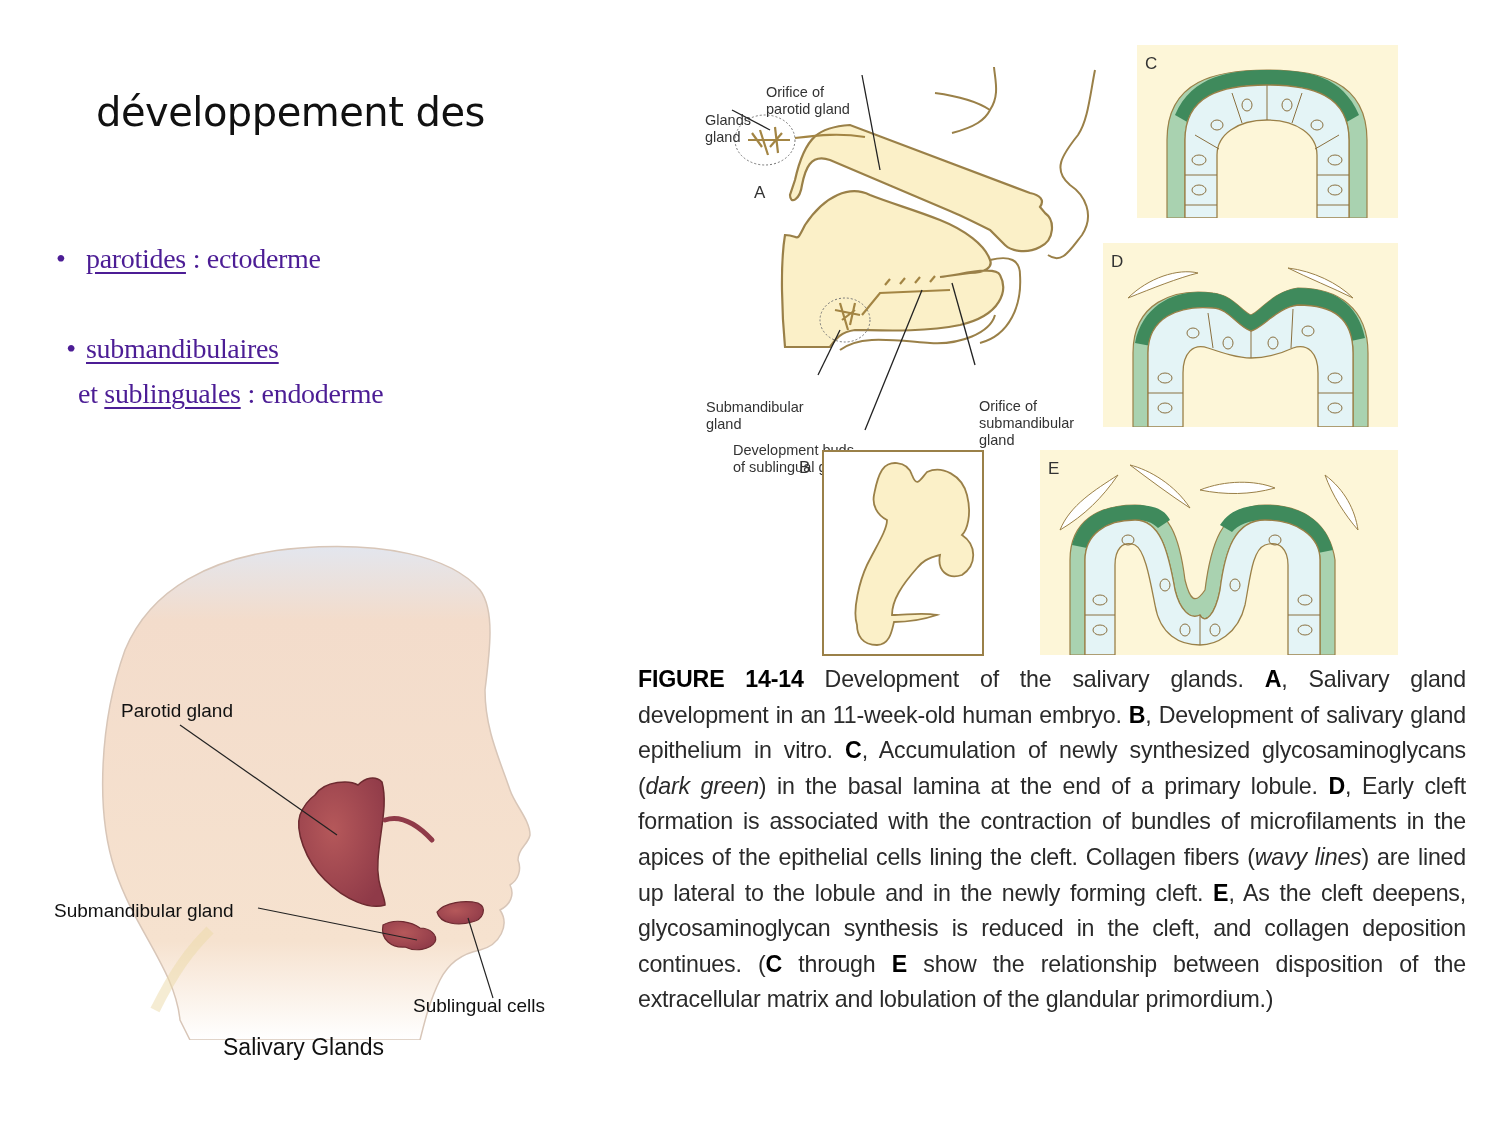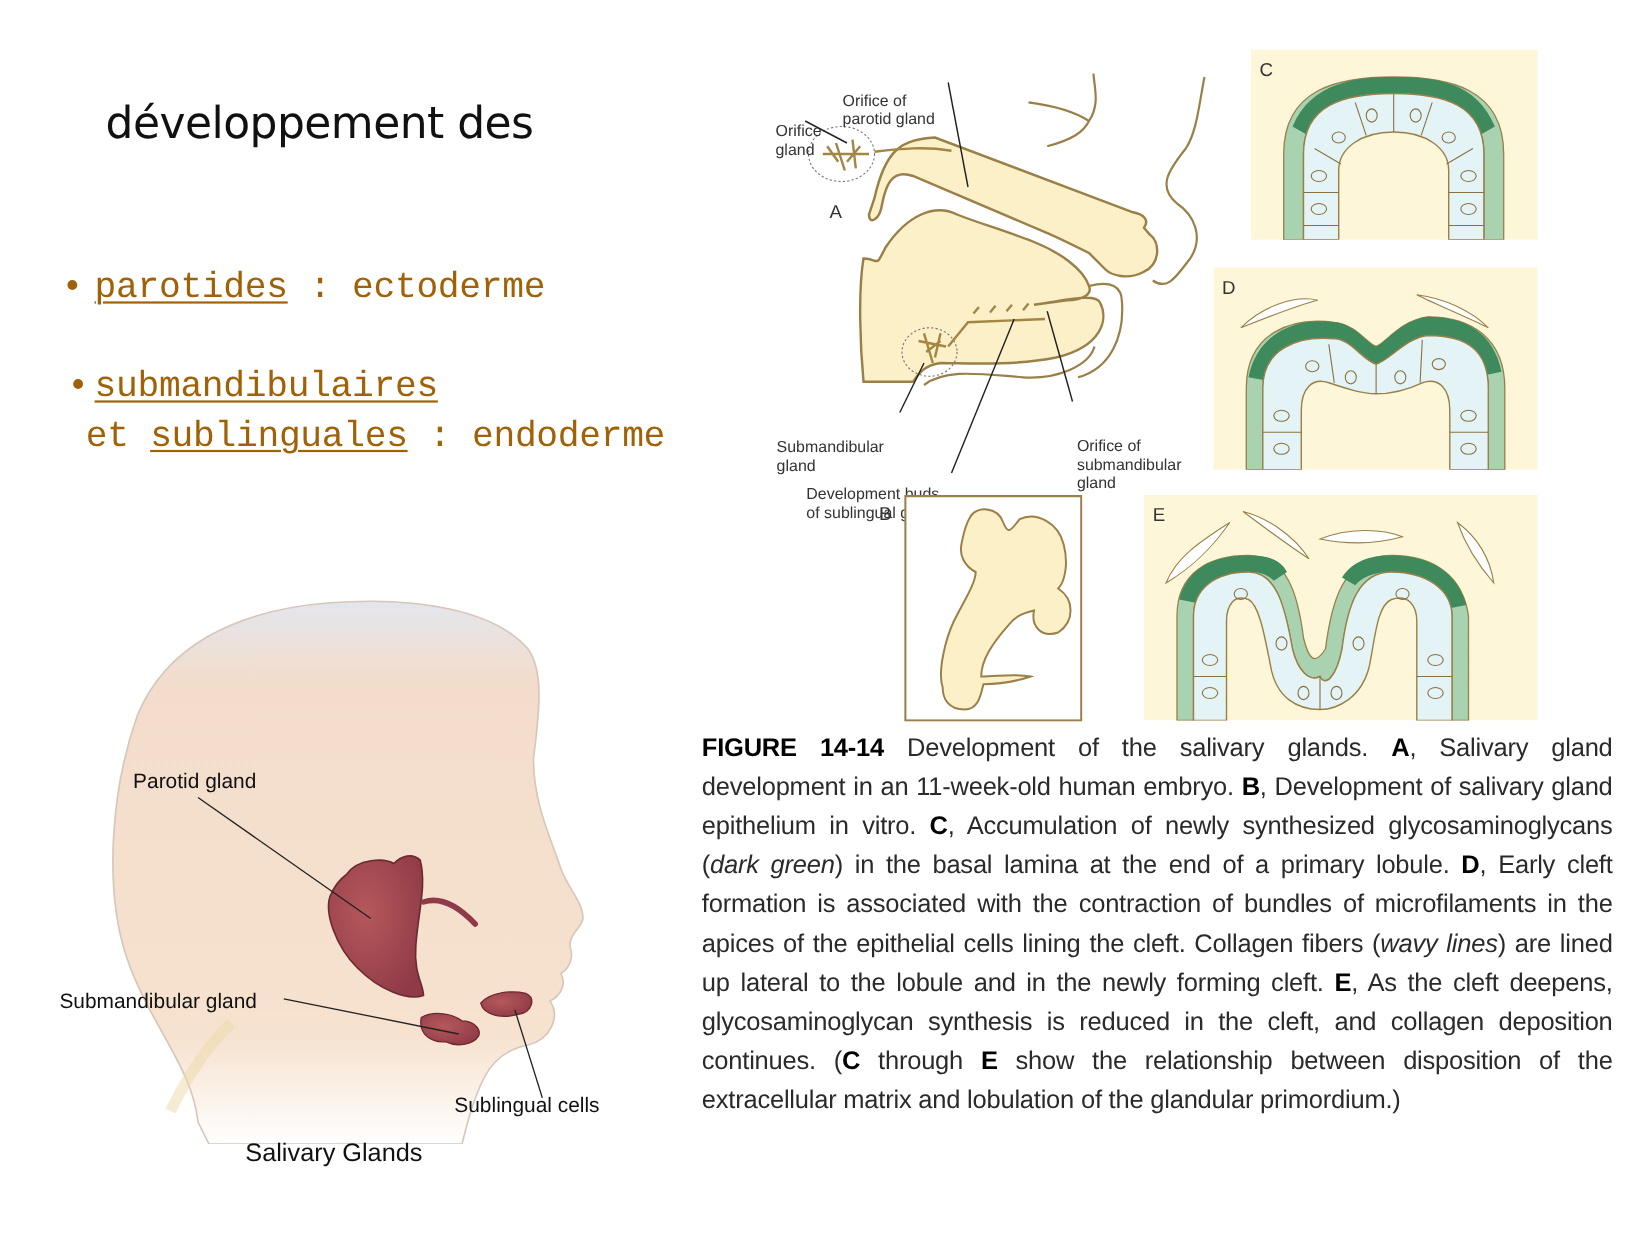--- a/index.html
+++ b/index.html
@@ -1,18 +1,18 @@
 <!DOCTYPE html>
 <html><head>
 <meta charset="utf-8">
 <style>
   html, body { margin:0; padding:0; background:#ffffff; }
   body { width:1500px; height:1125px; position:relative; overflow:hidden; font-family:"Liberation Sans", sans-serif; color:#111; }
   .slide-title { position:absolute; left:52px; top:82px; font-family:"DejaVu Sans", sans-serif; font-size:40px; line-height:60px; color:#111; letter-spacing:-0.5px;margin-left:44px; }
-  .bullet { position:absolute; left:56px; font-family:Liberation Mono, monospace; font-size:33px; color:#a16207; letter-spacing:-0.3px; }
+  .bullet { position:absolute; left:56px; font-family:Liberation Serif, serif; font-size:28px; color:#4c1d95; letter-spacing:-0.3px; }
   .bullet .dot { display:inline-block; width:30px; }
   .u { text-decoration:underline; text-underline-offset:4px; text-decoration-thickness:1.5px; }
   .caption { position:absolute; left:638px; top:662px; width:828px; font-family:"Liberation Sans", sans-serif; font-size:23.2px; line-height:35.6px; color:#2a2a2a; text-align:justify; letter-spacing:-0.2px; }
   .caption b { color:#000; }
   .fig { position:absolute; }
   .lbl { position:absolute; font-family:"Liberation Sans", sans-serif; font-size:14.5px; line-height:17px; color:#333;margin-top:40px; }
   .panel-letter { position:absolute; font-family:"Liberation Sans", sans-serif; font-size:17px; color:#333; }
   .head-lbl { position:absolute; font-family:"Liberation Sans", sans-serif; font-size:19px; color:#111; }
 </style>
 </head>
@@ -60,21 +60,21 @@
     <path d="M232,255 L175,395"></path>
     <path d="M262,248 L285,330"></path>
   </g>
 </svg>
 
 <div class="lbl" style="left:766px; top:44px;">
   <div>Orifice of</div>
   <div>parotid gland</div>
 </div>
 <div class="lbl" style="left:705px; top:72px;">
-  <div>Orifice</div>
+  <div>Glands</div>
   <div>gland</div>
 </div>
 <div class="panel-letter" style="left:754px; top:183px;">A</div>
 <div class="lbl" style="left:706px; top:359px;">
   <div>Submandibular</div>
   <div>gland</div>
 </div>
 <div class="lbl" style="left:733px; top:402px;">
   <div>Development buds</div>
   <div>of sublingual gland</div>

